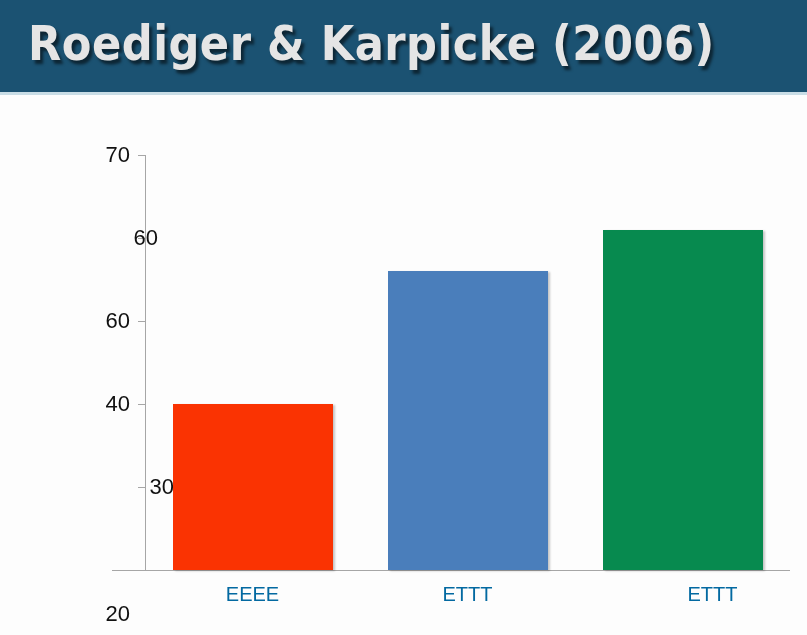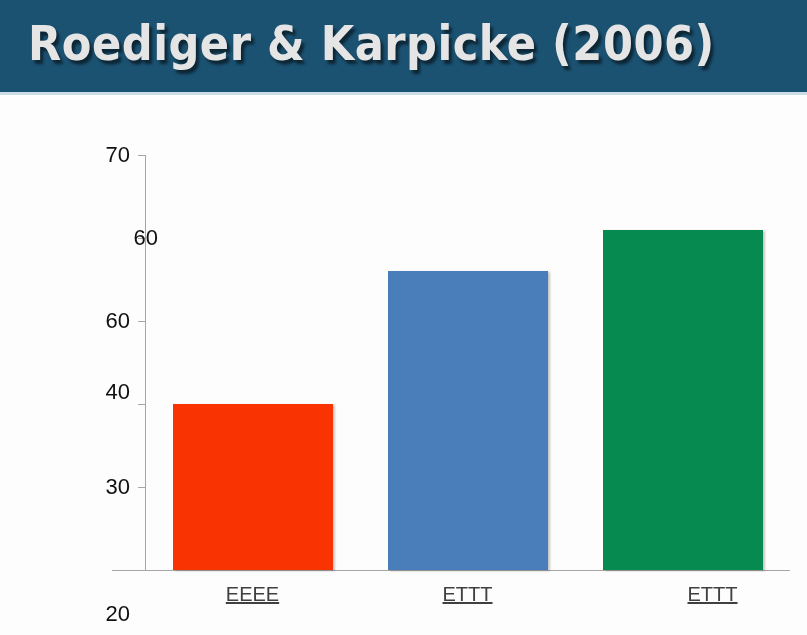--- a/index.html
+++ b/index.html
@@ -102,23 +102,22 @@
     position: absolute;
     bottom: 0;
     box-shadow: 2px 1px 2px rgba(0,0,0,0.22);
   }
 
   .x-label {
     position: absolute;
     top: 488px;
     text-align: center;
     font-size: 20px;
-    color: #404040;
+    color: #0369a1;
     font-family: "Liberation Sans", sans-serif;
-    text-decoration: underline;
   }
 </style>
 </head>
 <body>
 
 <div id="slide">
 
   <div id="title-banner">
     <div id="title-text">Roediger &amp; Karpicke (2006)</div>
   </div>
@@ -127,25 +126,25 @@
 
     <div id="y-axis-line"></div>
     <div id="x-axis-line"></div>
 
     <div id="y-ticks">
         <div class="y-tick" style="top: 475px;"></div>
         <div class="y-label-wrap" style="top: 462px; margin-top: 44px;">
           <div class="y-label">20</div>
         </div>
         <div class="y-tick" style="top: 392px;"></div>
-        <div class="y-label-wrap" style="top: 379px;">
+        <div class="y-label-wrap" style="top: 379px; padding-left: 44px;">
           <div class="y-label">30</div>
         </div>
         <div class="y-tick" style="top: 309px;"></div>
-        <div class="y-label-wrap" style="top: 284px;">
+        <div class="y-label-wrap" style="top: 296px;">
           <div class="y-label">40</div>
         </div>
         <div class="y-tick" style="top: 226px;"></div>
         <div class="y-label-wrap" style="top: 213px;">
           <div class="y-label">60</div>
         </div>
         <div class="y-tick" style="top: 143px;"></div>
         <div class="y-label-wrap" style="top: 130px; padding-left: 28px;">
           <div class="y-label">60</div>
         </div>

